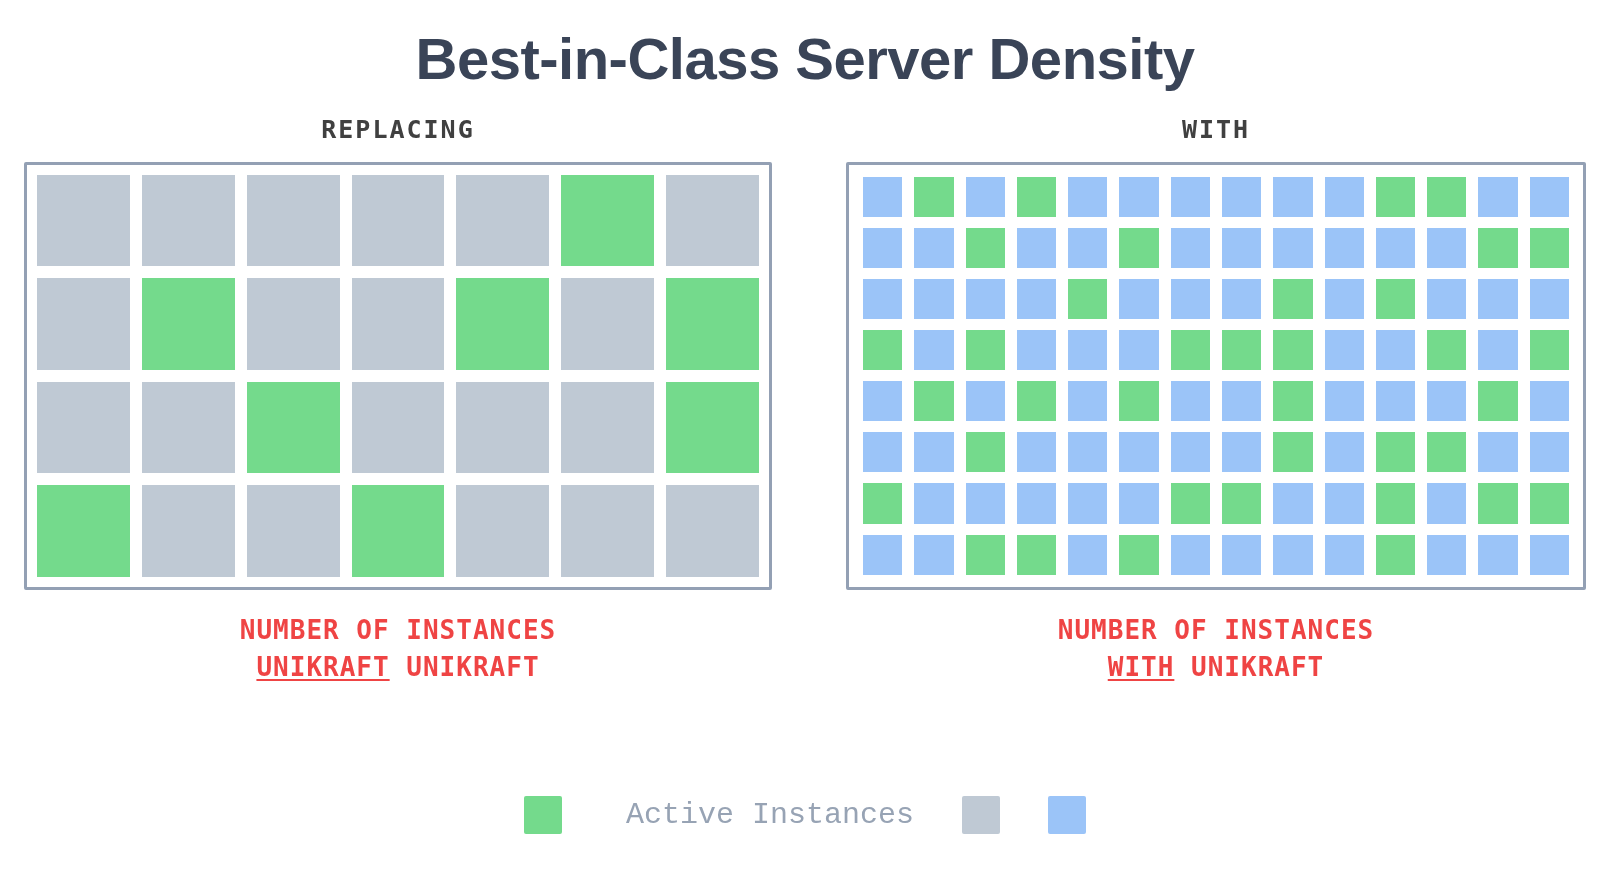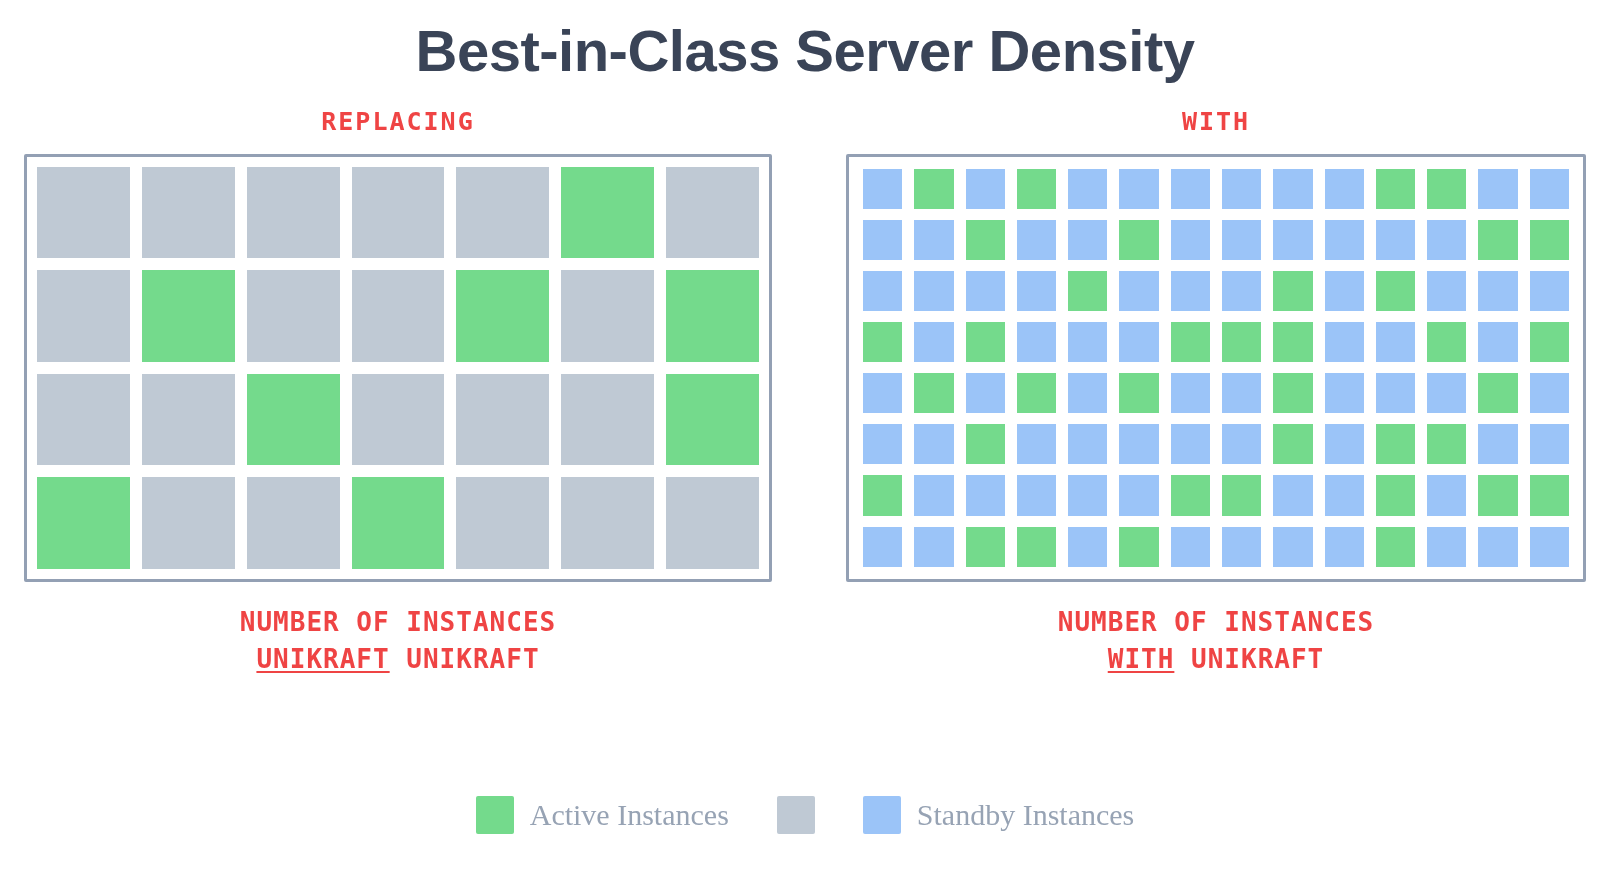--- a/index.html
+++ b/index.html
@@ -18,21 +18,21 @@
 
   
   #page-title {
     text-align: center;
     font-family: "Liberation Sans", sans-serif;
     font-weight: bold;
     font-size: 58px;
     letter-spacing: -0.5px;
     color: #3a4457;
     margin: 0;
-    padding-top: 18px;
+    padding-top: 26px;
     line-height: 1.15;
   }
 
   
   #panels {
     display: flex;
     justify-content: space-between;
     align-items: flex-start;
     padding: 0 24px;
     margin-top: 22px;
@@ -45,21 +45,21 @@
     align-items: center;
   }
   .panel-left  { width: 748px; }
   .panel-right { width: 740px; }
 
   .panel-heading {
     font-family: "DejaVu Sans Mono", monospace;
     font-weight: bold;
     font-size: 25px;
     letter-spacing: 2px;
-    color: #ef4444;
+    color: #404040;
     margin-bottom: 18px;
     text-align: center;
   }
 
   .grid-box {
     border: 3px solid #93a0b4;
     border-radius: 2px;
     background: #ffffff;
     box-sizing: border-box;
     display: grid;
@@ -112,24 +112,25 @@
     align-items: center;
     gap: 16px;
   }
   .legend-swatch {
     width: 38px;
     height: 38px;
     border-radius: 2px;
     flex: 0 0 auto;
   }
   .legend-label {
-    font-family: Liberation Serif, serif;
+    font-family: Liberation Mono, monospace;
     font-size: 30px;
     color: #97a3b4;
     white-space: nowrap;
+    margin-left: 48px;
   }
 </style>
 </head>
 <body>
 
 <h1 id="page-title">Best-in-Class Server Density</h1>
 
 <div id="panels">
 
   <div class="panel panel-left">
@@ -297,15 +298,14 @@
 <div id="legend">
     <div class="legend-item">
       <span class="legend-swatch" style="background: rgb(116, 218, 140);"></span>
       <span class="legend-label">Active Instances</span>
     </div>
     <div class="legend-item">
       <span class="legend-swatch" style="background: rgb(191, 201, 212);"></span>
     </div>
     <div class="legend-item">
       <span class="legend-swatch" style="background: rgb(155, 196, 248);"></span>
-      <span class="legend-label">Standby Instances</span>
     </div>
   </div>
 
 </body></html>

